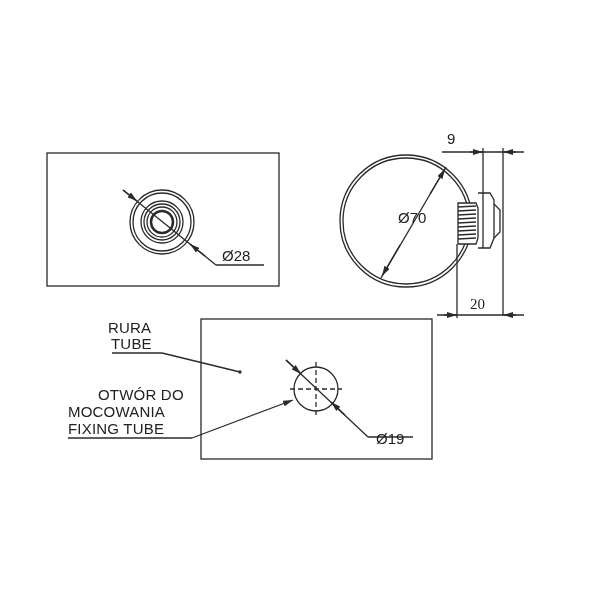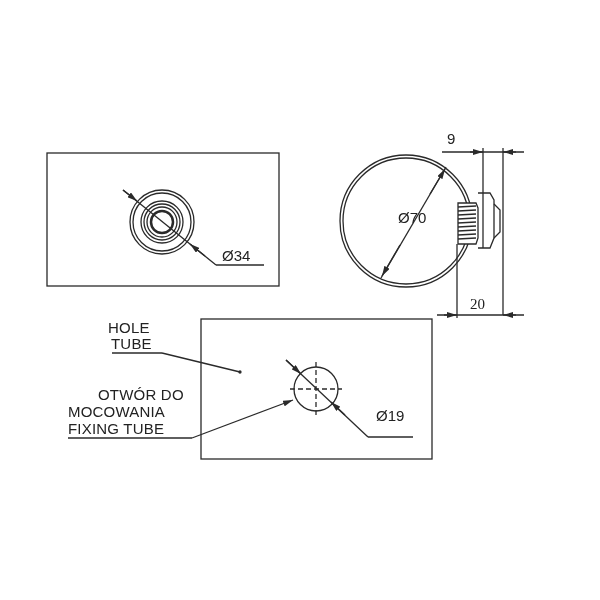--- a/index.html
+++ b/index.html
@@ -90,23 +90,23 @@
       <line x1="162" y1="353" x2="240" y2="372"></line>
       <circle cx="240" cy="372" r="1" fill="#2a2a2a"></circle>
     </g>
     <g>
       <line x1="68" y1="438" x2="192" y2="438"></line>
       <line x1="192" y1="438" x2="293" y2="400" marker-end="url(#arr)"></line>
     </g>
   </g>
 </svg>
 
-<div class="lbl dim" style="left:222px;top:248px;"><span>Ø</span><span>34</span></div>
+<div class="lbl dim" style="left:222px;top:248px;"><span>Ø</span><span>28</span></div>
 <div class="lbl dim" style="left:398px;top:210px;"><span>Ø</span><span>70</span></div>
 <div class="lbl dim" style="left:447px;top:131px;">9</div>
 <div class="lbl dim" style="left:470px;top:297px;font-family:Liberation Serif, serif;">20</div>
-<div class="lbl dim" style="left:376px;top:408px;"><span>Ø</span><span>19</span></div>
+<div class="lbl dim" style="left:376px;top:431px;"><span>Ø</span><span>19</span></div>
 
-<div class="lbl note" style="left:108px;top:320px;">HOLE</div>
+<div class="lbl note" style="left:108px;top:320px;">RURA</div>
 <div class="lbl note" style="left:111px;top:336px;text-align:right;">TUBE</div>
 <div class="lbl note" style="left:60px;top:387px;margin-left:38px;">OTWÓR DO</div>
 <div class="lbl note" style="left:68px;top:404px;">MOCOWANIA</div>
 <div class="lbl note" style="left:68px;top:421px;">FIXING TUBE</div>
 
 </body></html>

